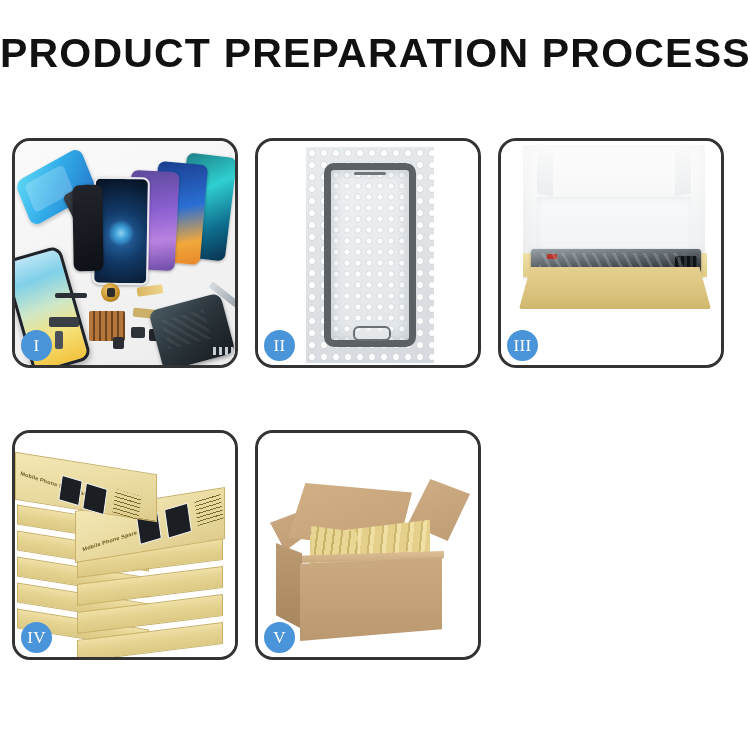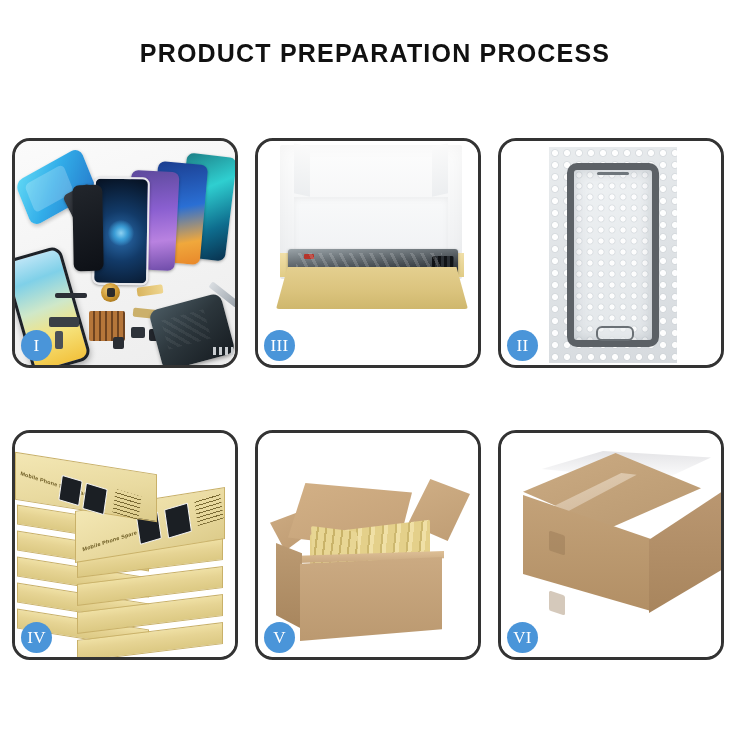--- a/index.html
+++ b/index.html
@@ -22,21 +22,21 @@
   
   .header {
     position: absolute;
     top: 34px;
     left: 0;
     width: 750px;
     text-align: center;
   }
   .title {
     font-family: "Liberation Sans", sans-serif;
-    font-size: 25px;
+    font-size: 41px;
     font-weight: 700;
     letter-spacing: 1.2px;
     color: #111111;
     line-height: 38px;
     white-space: nowrap;
   }
   .subtitle {
     font-family: "Liberation Sans", sans-serif;
     font-size: 14.5px;
     font-weight: 400;
@@ -452,47 +452,47 @@
         <div class="part part-sq1"></div>
         <div class="part part-sq2"></div>
         <div class="part part-board"></div>
         <div class="part part-tweezer"></div>
         <div class="part part-screws"></div>
       </div>
       <div class="badge">I</div>
     </div>
 
     <div class="panel">
+      <div class="panel-photo p2">
+        <div class="bubble-bg"></div>
+        <div class="screen2">
+          <div class="screen2-top"></div>
+          <div class="screen2-home"></div>
+        </div>
+      </div>
+      <div class="badge">II</div>
+    </div>
+
+    <div class="panel">
       <div class="panel-photo p3">
         <div class="lid3">
           <div class="lid3-flapL"></div>
           <div class="lid3-flapR"></div>
         </div>
         <div class="box3-inner"></div>
         <div class="screen3">
           <div class="screen3-red"></div>
           <div class="screen3-dots"></div>
         </div>
         <div class="box3-front"></div>
       </div>
       <div class="badge">III</div>
     </div>
 
     <div class="panel">
-      <div class="panel-photo p2">
-        <div class="bubble-bg"></div>
-        <div class="screen2">
-          <div class="screen2-top"></div>
-          <div class="screen2-home"></div>
-        </div>
-      </div>
-      <div class="badge">II</div>
-    </div>
-
-    <div class="panel">
       <div class="panel-photo p4">
         <div class="stack">
 
           <div class="sbox" style="left:2px;  top:186px; width:132px; height:20px; transform:skewY(9deg);"></div>
           <div class="sbox" style="left:2px;  top:160px; width:132px; height:20px; transform:skewY(9deg);"></div>
           <div class="sbox" style="left:2px;  top:134px; width:132px; height:20px; transform:skewY(9deg);"></div>
           <div class="sbox" style="left:2px;  top:108px; width:132px; height:20px; transform:skewY(9deg);"></div>
           <div class="sbox" style="left:2px;  top:82px;  width:132px; height:20px; transform:skewY(9deg);"></div>
 
           <div class="sbox" style="left:62px; top:198px; width:146px; height:22px; transform:skewY(-7deg);"></div>
@@ -526,27 +526,15 @@
         <div class="c5-flapR"></div>
         <div class="c5-contents"></div>
         <div class="c5-contents2"></div>
         <div class="c5-rim"></div>
         <div class="c5-left-real"></div>
         <div class="c5-front"></div>
       </div>
       <div class="badge">V</div>
     </div>
 
-    <div class="panel">
-      <div class="panel-photo p6">
-        <div class="c6-shadow"></div>
-        <div class="c6-top"></div>
-        <div class="c6-tape"></div>
-        <div class="c6-left"></div>
-        <div class="c6-right"></div>
-        <div class="c6-tab1"></div>
-        <div class="c6-tab2"></div>
-      </div>
-      <div class="badge">VI</div>
-    </div>
 
   </div>
 </div>
 
 </body></html>

